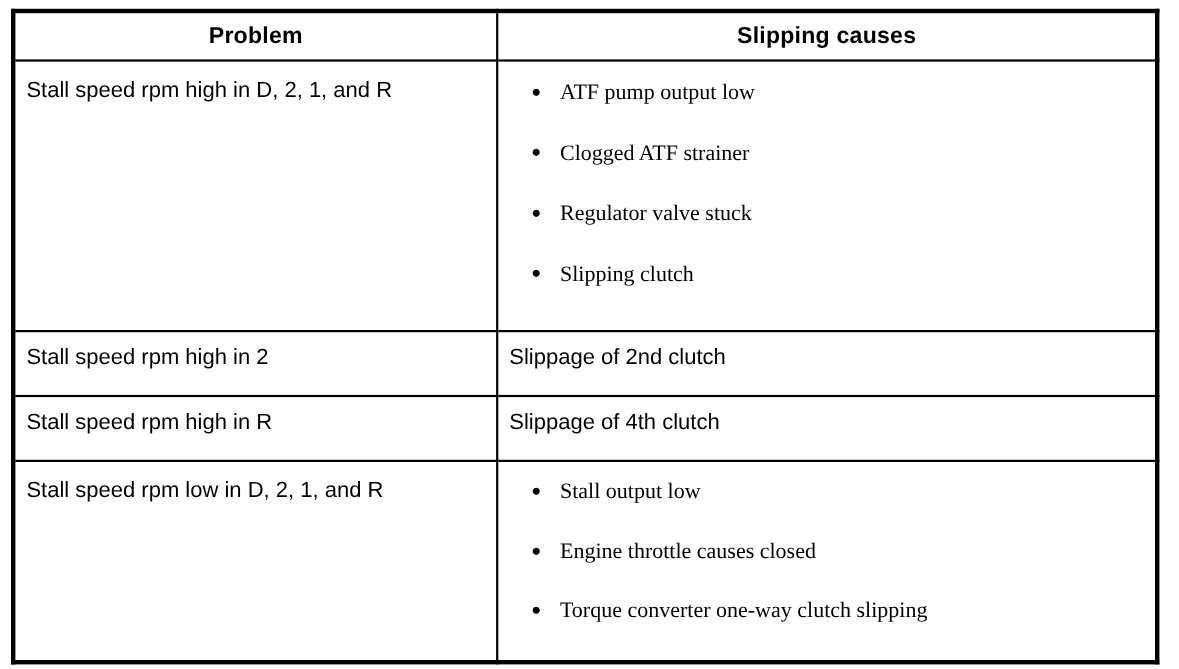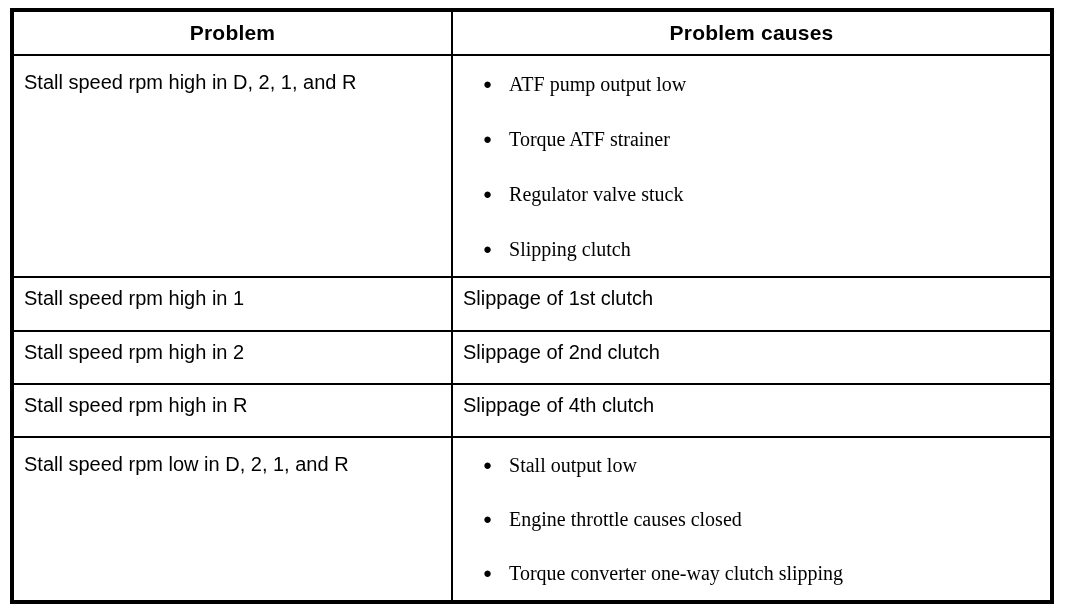--- a/index.html
+++ b/index.html
@@ -66,50 +66,46 @@
   .bullet-text { white-space: nowrap; font-family: Liberation Serif, serif; }
 </style>
 </head>
 <body>
 
 <div class="page">
   <table class="trouble-table">
     <thead>
       <tr>
         <th class="col-problem">Problem</th>
-        <th class="col-causes">Problem causes</th>
+        <th class="col-causes">Slipping causes</th>
       </tr>
     </thead>
     <tbody>
       <tr class="row-tall-4">
         <td class="cell-top">Stall speed rpm high in D, 2, 1, and R</td>
         <td class="causes-bullets">
           <div class="bullet-item">
             <span class="bullet">●</span>
             <span class="bullet-text">ATF pump output low</span>
           </div>
           <div class="bullet-item">
             <span class="bullet">●</span>
-            <span class="bullet-text">Torque ATF strainer</span>
+            <span class="bullet-text">Clogged ATF strainer</span>
           </div>
           <div class="bullet-item">
             <span class="bullet">●</span>
             <span class="bullet-text">Regulator valve stuck</span>
           </div>
           <div class="bullet-item">
             <span class="bullet">●</span>
             <span class="bullet-text">Slipping clutch</span>
           </div>
         </td>
       </tr>
 
-      <tr class="row-single">
-        <td>Stall speed rpm high in 1</td>
-        <td>Slippage of 1st clutch</td>
-      </tr>
 
       <tr class="row-single">
         <td>Stall speed rpm high in 2</td>
         <td>Slippage of 2nd clutch</td>
       </tr>
 
       <tr class="row-single">
         <td>Stall speed rpm high in R</td>
         <td>Slippage of 4th clutch</td>
       </tr>

